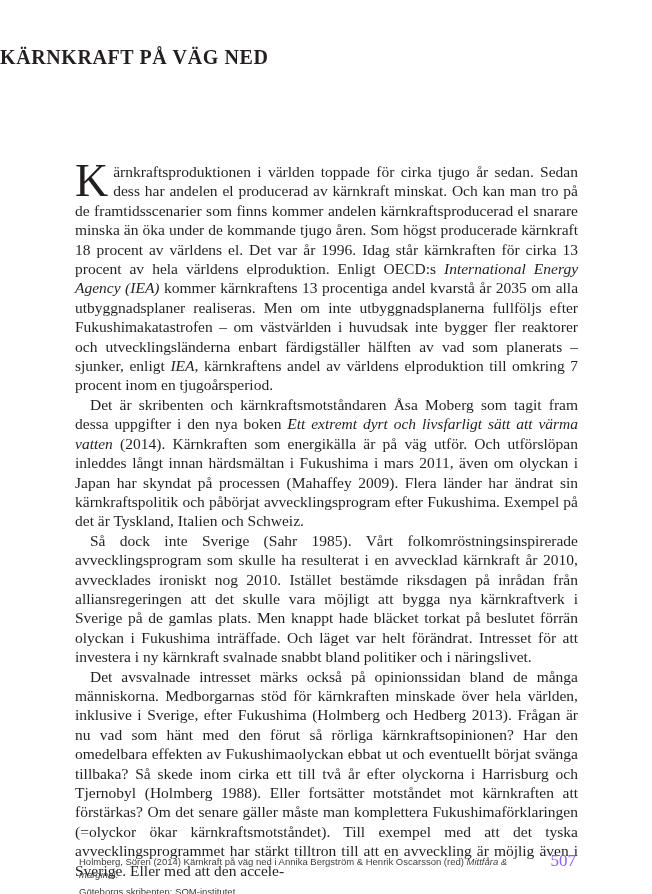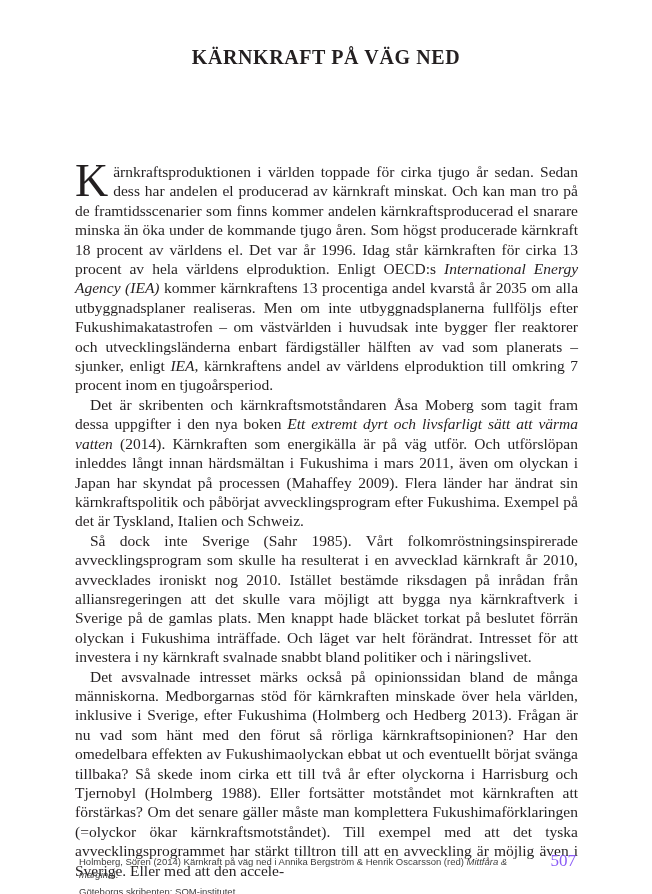--- a/index.html
+++ b/index.html
@@ -9,21 +9,21 @@
     height: 894px;
     margin: 0 auto;
     background: #ffffff;
     font-family: "Liberation Serif", "DejaVu Serif", serif;
     color: #231f20;
     overflow: hidden;
   }
   .title {
     position: absolute;
     top: 46px; left: 0; right: 0;
-    text-align: center;
+    text-align: left;
     font-size: 20px;
     font-weight: bold;
     letter-spacing: 0.6px;
   }
   .author {
     position: absolute;
     top: 112px; left: 0; right: 0;
     text-align: center;
     font-size: 15px;
     letter-spacing: 1.8px;

